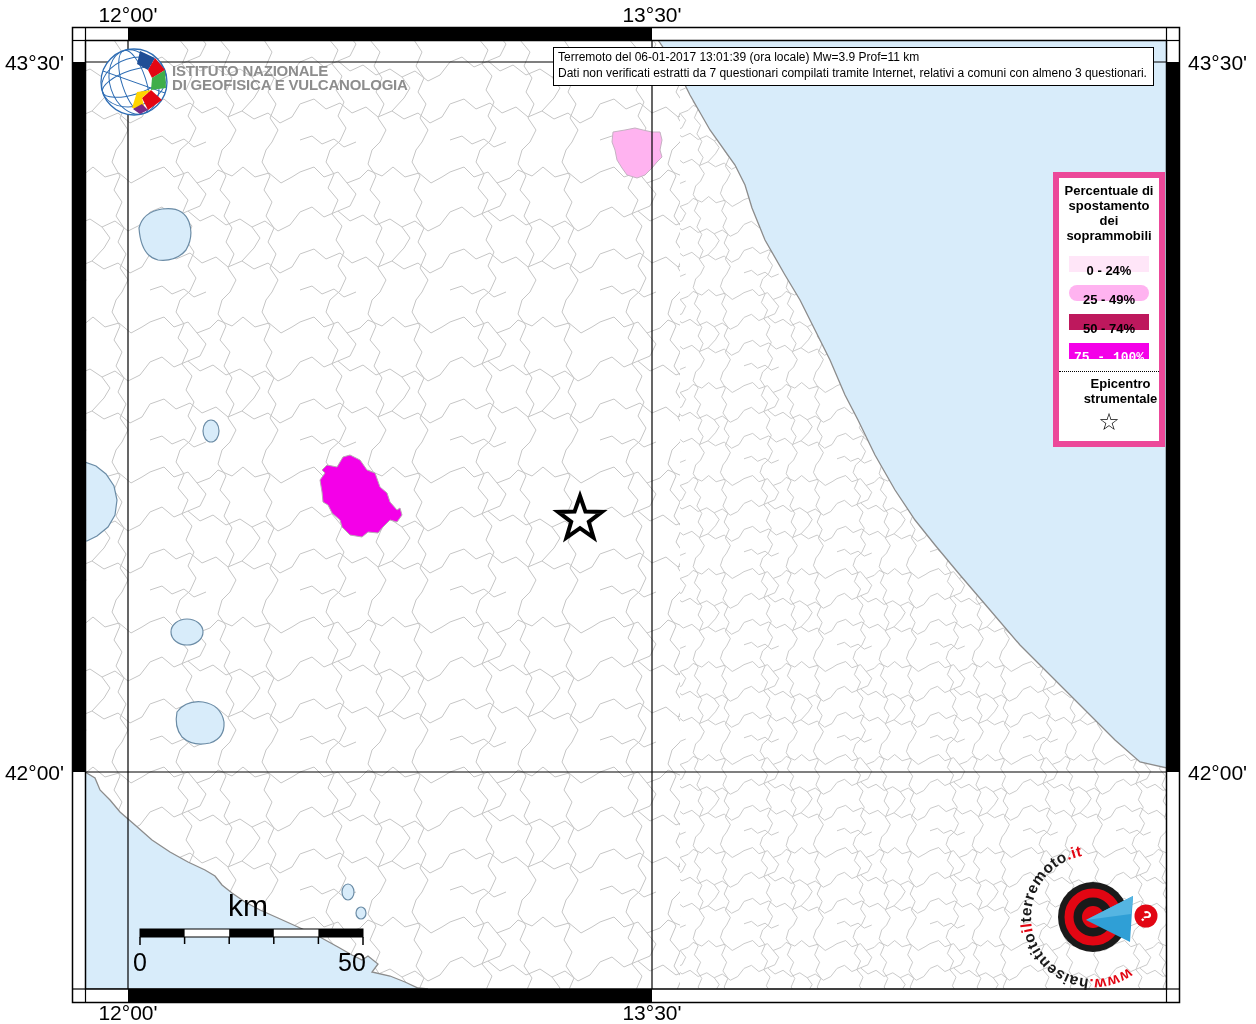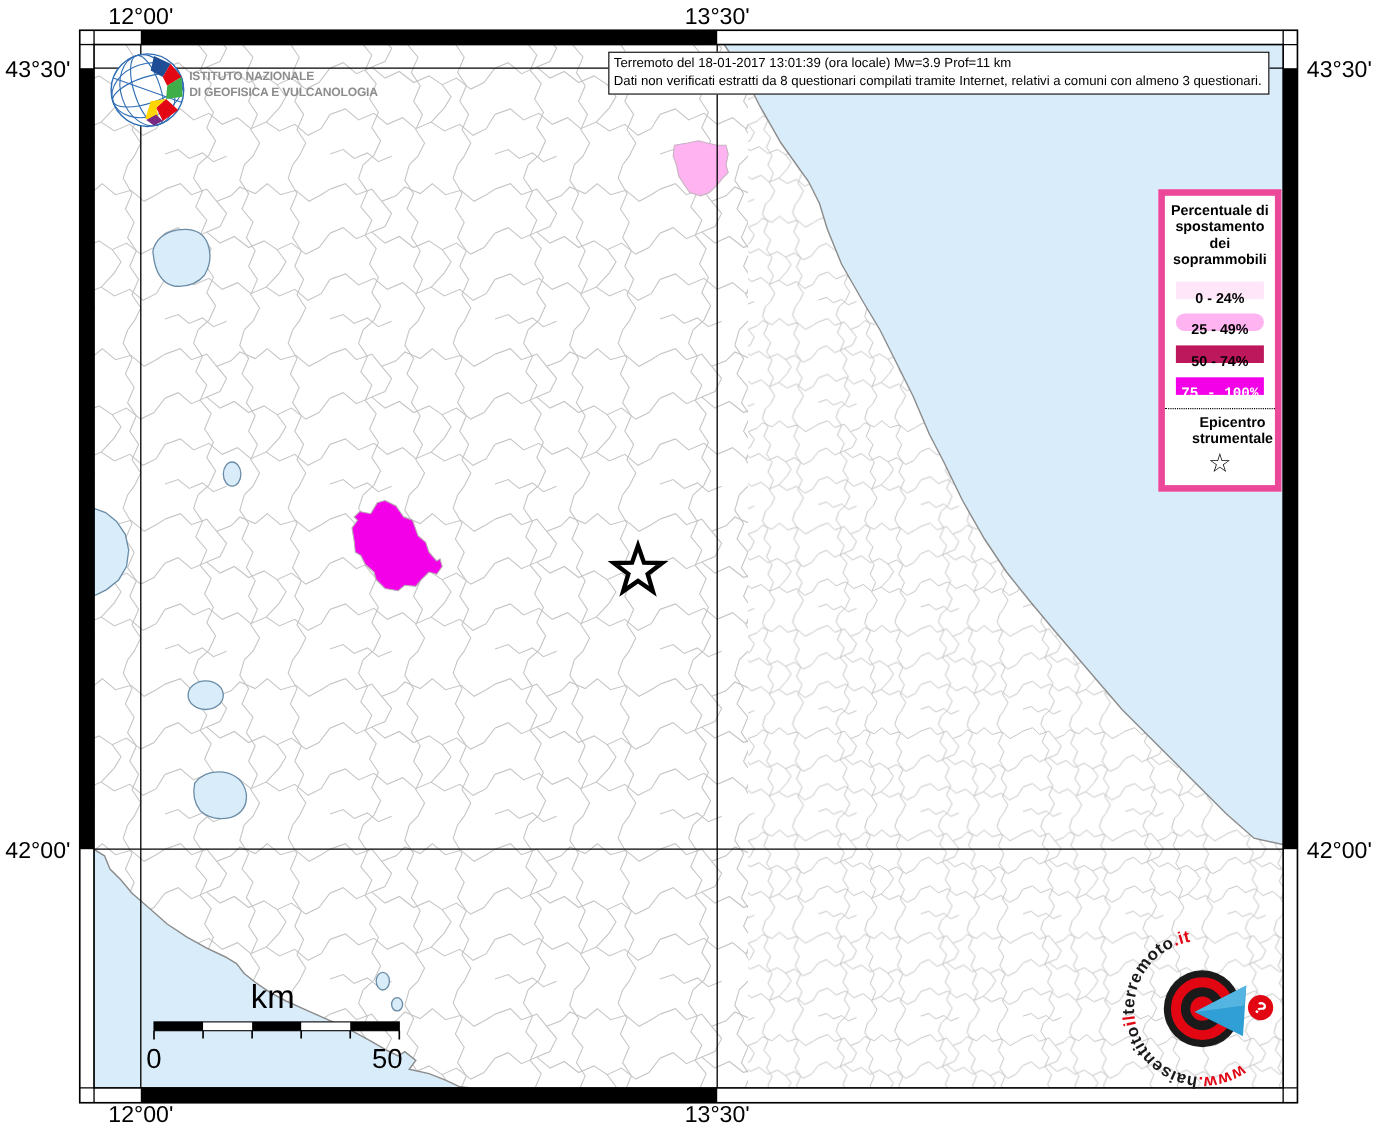--- a/index.html
+++ b/index.html
@@ -19,21 +19,21 @@
   .legend-title{font-weight:bold;font-size:13px;line-height:15px;padding-top:5px;}
   .swatch{width:80px;height:16px;margin:13px auto 0 auto;line-height:30px;
           font-weight:bold;font-size:13px;color:#000;}
   .swatch.white-text{color:#fff;font-family:Liberation Mono, monospace;}
   .legend-divider{border-top:1px dotted #000;margin:12px 0 4px 0;}
   .legend-epi{font-weight:bold;font-size:13px;line-height:15px;margin-left:23px;}
   .legend-star{font-size:24px;line-height:26px;margin-top:3px;color:#000;}
 
   
   .ingv{position:absolute;left:172px;top:64px;z-index:4;color:#8d8d8d;
-        font-weight:bold;font-size:11px;line-height:13.5px;letter-spacing:-0.2px;}
+        font-weight:bold;font-size:15px;line-height:13.5px;letter-spacing:-0.2px;}
 </style>
 </head>
 <body>
 
 <div class="stage">
 
 <svg width="1256" height="1024" viewBox="0 0 1256 1024">
   <defs>
     <g id="tile">
       <path d="M0,22 L14,17 24,27 38,22 47,33 60,28 68,20 82,26 93,17 105,27 119,23 131,33 142,27 150,22"></path>
@@ -176,22 +176,22 @@
     </text>
   </g>
 </svg>
 
 <div class="ingv">
   <div>ISTITUTO NAZIONALE</div>
   <div>DI GEOFISICA E VULCANOLOGIA</div>
 </div>
 
 <div class="info-box">
-  <div>Terremoto del 18-01-2017 13:01:39 (ora locale) Mw=3.9 Prof=11 km</div>
-  <div>Dati non verificati estratti da 8 questionari compilati tramite Internet, relativi a comuni con almeno 3 questionari.</div>
+  <div>Terremoto del 06-01-2017 13:01:39 (ora locale) Mw=3.9 Prof=11 km</div>
+  <div>Dati non verificati estratti da 7 questionari compilati tramite Internet, relativi a comuni con almeno 3 questionari.</div>
 </div>
 
 <div class="legend">
   <div class="legend-title">Percentuale di spostamento dei soprammobili</div>
   <div class="swatch" style="background: rgb(255, 230, 248);">0 - 24%</div>
   <div class="swatch" style="background: rgb(255, 179, 240); border-radius: 13px;">25 - 49%</div>
   <div class="swatch" style="background: #be185d;">50 - 74%</div>
   <div class="swatch white-text" style="background: rgb(244, 0, 232);">75 - 100%</div>
   <div class="legend-divider"></div>
   <div class="legend-epi">Epicentro strumentale</div>

